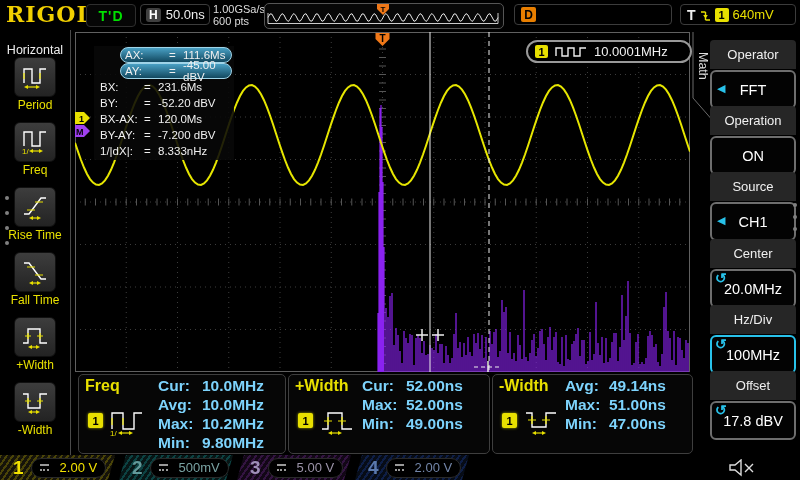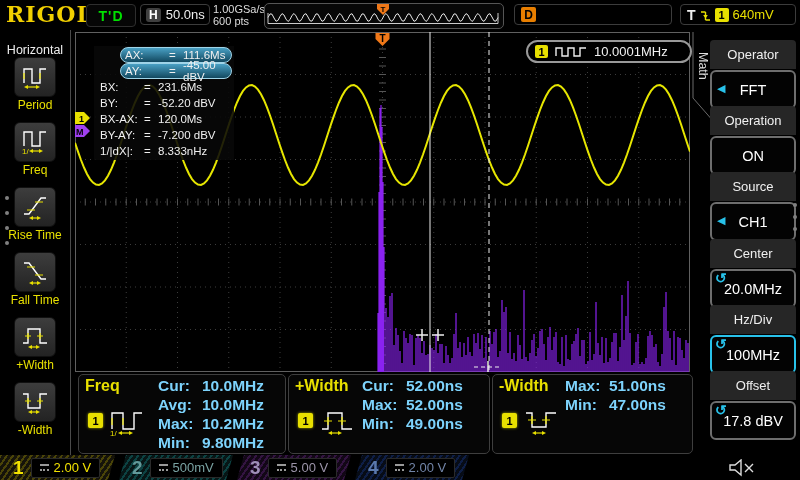--- a/index.html
+++ b/index.html
@@ -80,22 +80,22 @@
   .mp-icon{position:absolute;left:30px;top:32px;}
   .mp-rows{position:absolute;right:5px;top:2px;width:122px;}
   .mp-row{height:19px;color:#7dd3fc;font-weight:bold;font-size:15.5px;white-space:nowrap;}
   .mp-row .lbl{display:inline-block;width:44px;}
 
   
   #chbar{left:0;top:455px;width:800px;height:25px;background:#000;}
   .chblk{position:absolute;top:0;height:25px;display:flex;align-items:center;gap:7px;
         padding-left:13px;box-sizing:border-box;}
   .chblk .num{font-size:19px;font-weight:bold;line-height:25px;}
-  .chbox{height:18px;background:#000;border:1px solid #2a2a2a;border-radius:2px;display:flex;
-        align-items:center;gap:5px;padding:0 8px;}
+  .chbox{height:18px;background:#000;border:1px solid #2a2a2a;border-radius:10px;display:flex;
+        align-items:center;gap:11px;padding:0 8px;}
   .coup{display:inline-block;width:9px;height:3px;border-top:2px solid #999;
         border-bottom:2px dotted #999;}
   .chval{font-size:13px;}
   #ch1{left:0;width:115px;clip-path:polygon(0 0,100% 0,calc(100% - 7px) 100%,0 100%);
        background:repeating-linear-gradient(125deg,#4a4408 0 2px,#15130a 2px 5px);}
   #ch1 .num,#ch1 .chval{color:#f2e200;}
   #ch2{left:119px;width:114px;clip-path:polygon(7px 0,100% 0,calc(100% - 7px) 100%,0 100%);
        background:repeating-linear-gradient(125deg,#0c4242 0 2px,#071616 2px 5px);}
   #ch2 .num{color:#62999a;} #ch2 .chval{color:#79a2a2;}
   #ch3{left:237px;width:114px;clip-path:polygon(7px 0,100% 0,calc(100% - 7px) 100%,0 100%);
@@ -504,20 +504,21 @@
   <div class="mp-title">-Width</div>
   <div class="mp-badge">1</div>
   <svg class="mp-icon" width="36" height="30">
     <path d="M3,6 H9 V20 H23 V6 H33" stroke="#fff" stroke-width="1.4" fill="none"></path>
     <path d="M5,13 H13 M9,9 V17 M19,13 H27 M23,9 V17" stroke="#e8e000" stroke-width="1.2"></path>
     <path d="M11,26 H21" stroke="#e8e000" stroke-width="1.2"></path>
     <polygon points="9,26 13,24 13,28" fill="#e8e000"></polygon>
       <polygon points="23,26 19,24 19,28" fill="#e8e000"></polygon>
   </svg>
   <div class="mp-rows">
+    <div class="mp-row"><span class="lbl">Avg:</span><span>49.14ns</span></div>
     <div class="mp-row"><span class="lbl">Max:</span><span>51.00ns</span></div>
     <div class="mp-row"><span class="lbl">Min:</span><span>47.00ns</span></div>
   </div>
 </div>
 
 <div class="abs" id="chbar">
   <div class="chblk" id="ch1">
     <span class="num">1</span>
     <span class="chbox">
         <span class="coup"></span>

